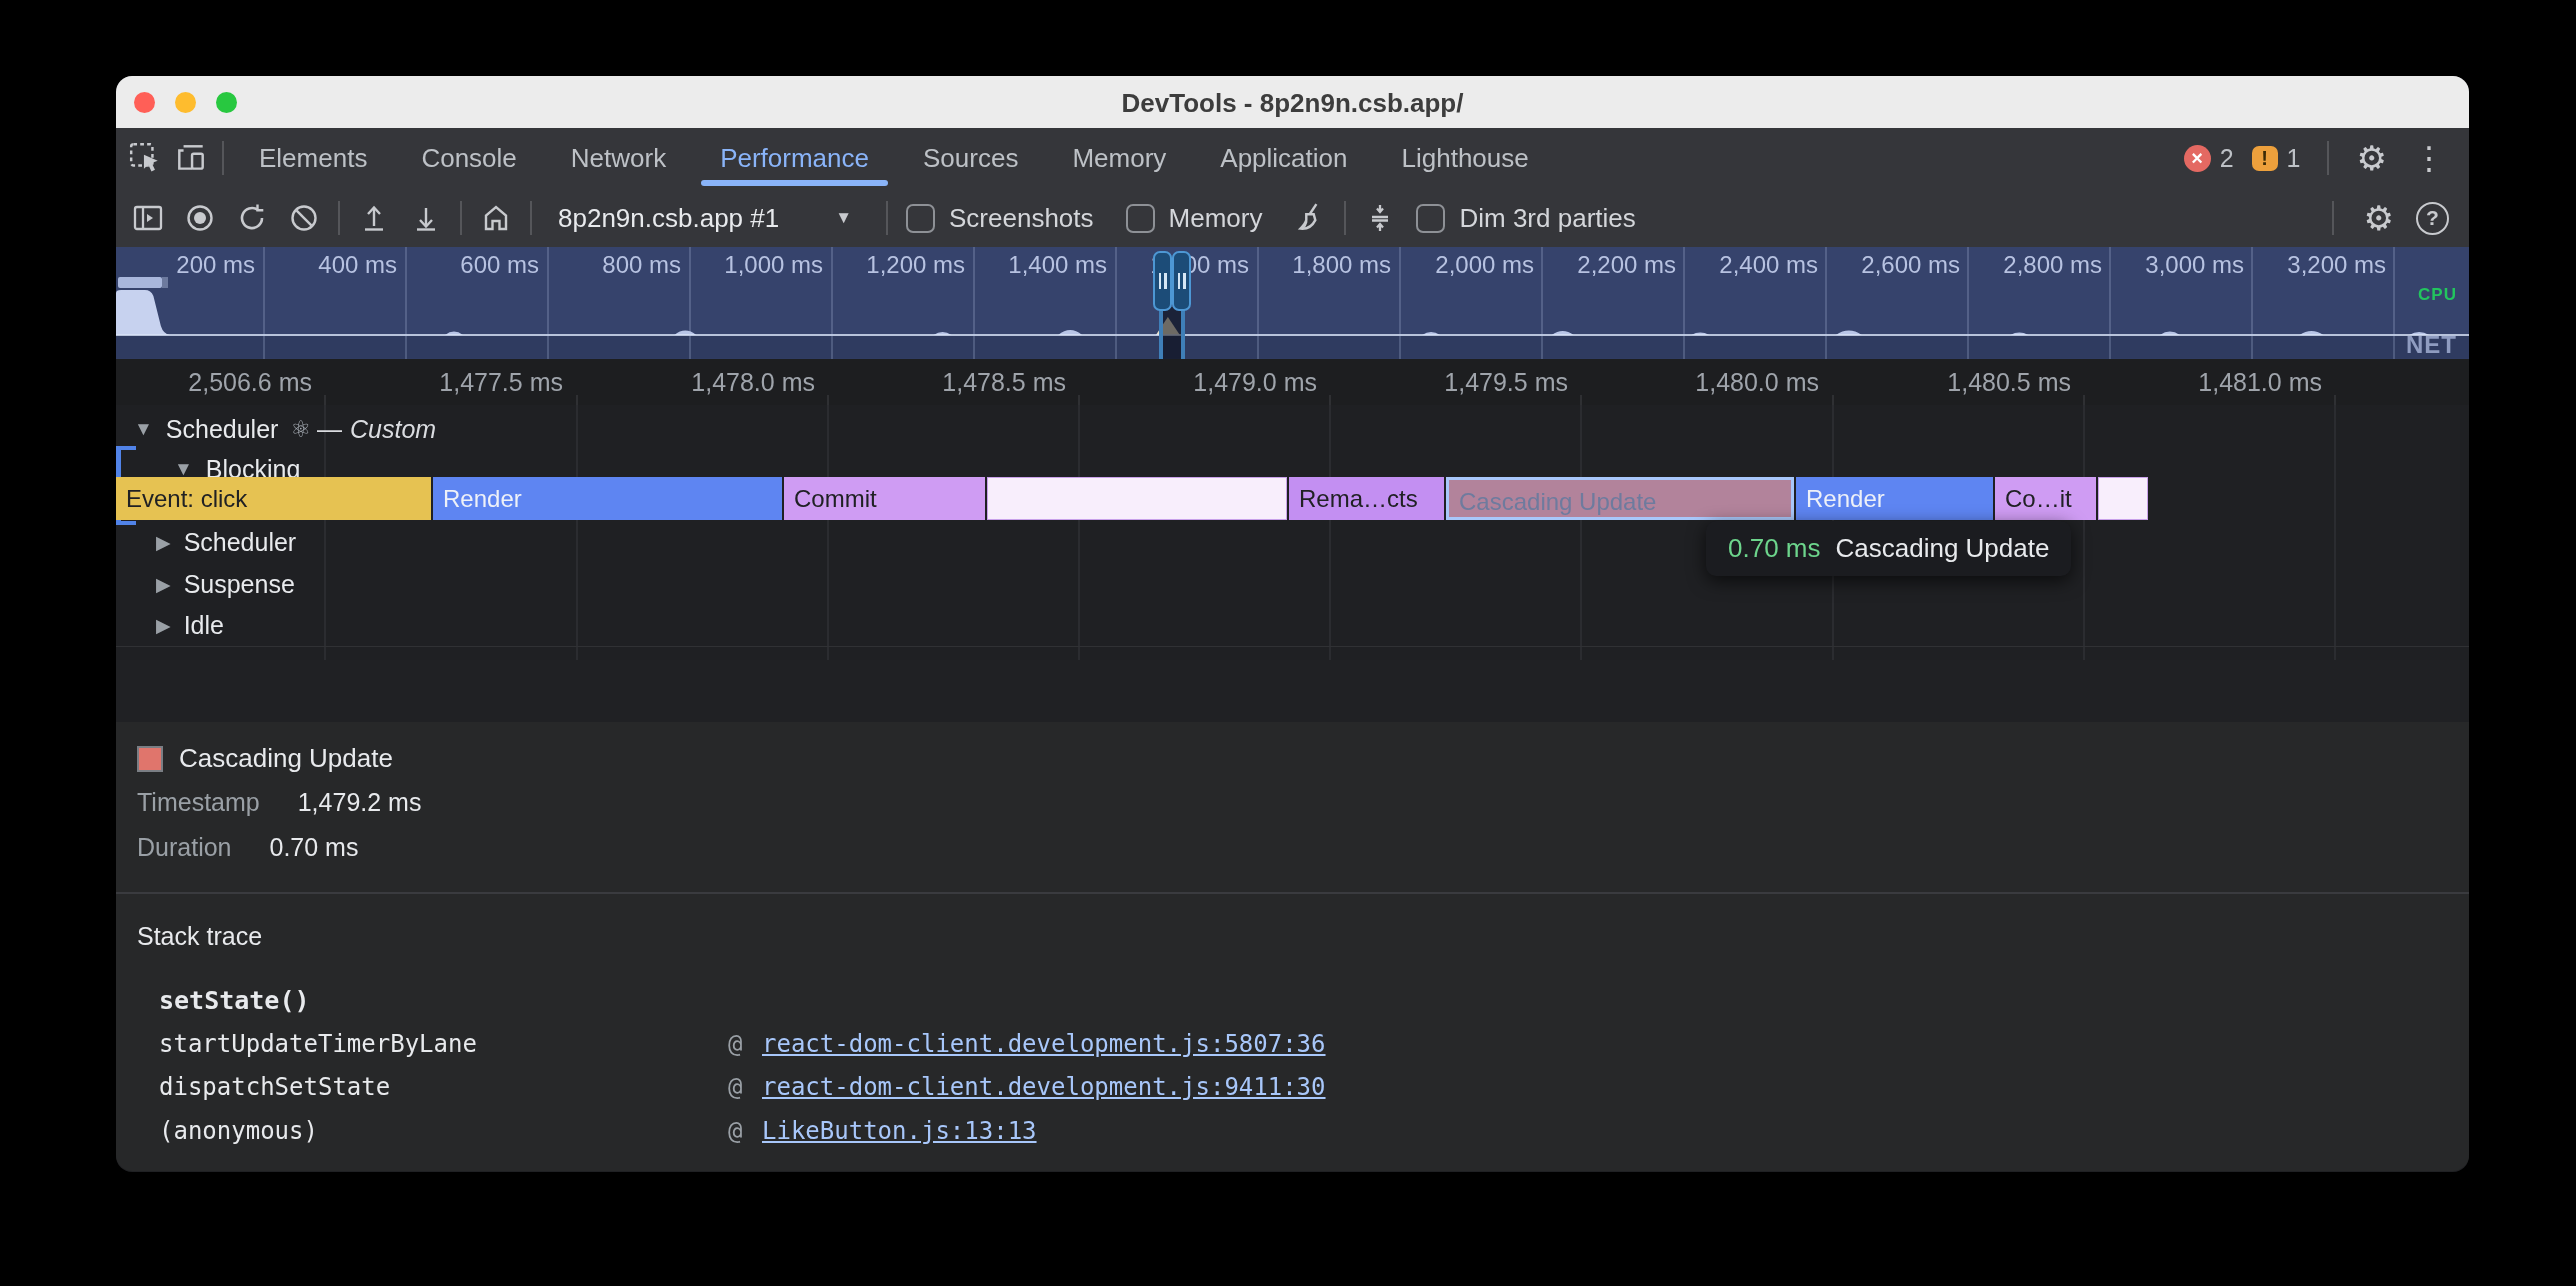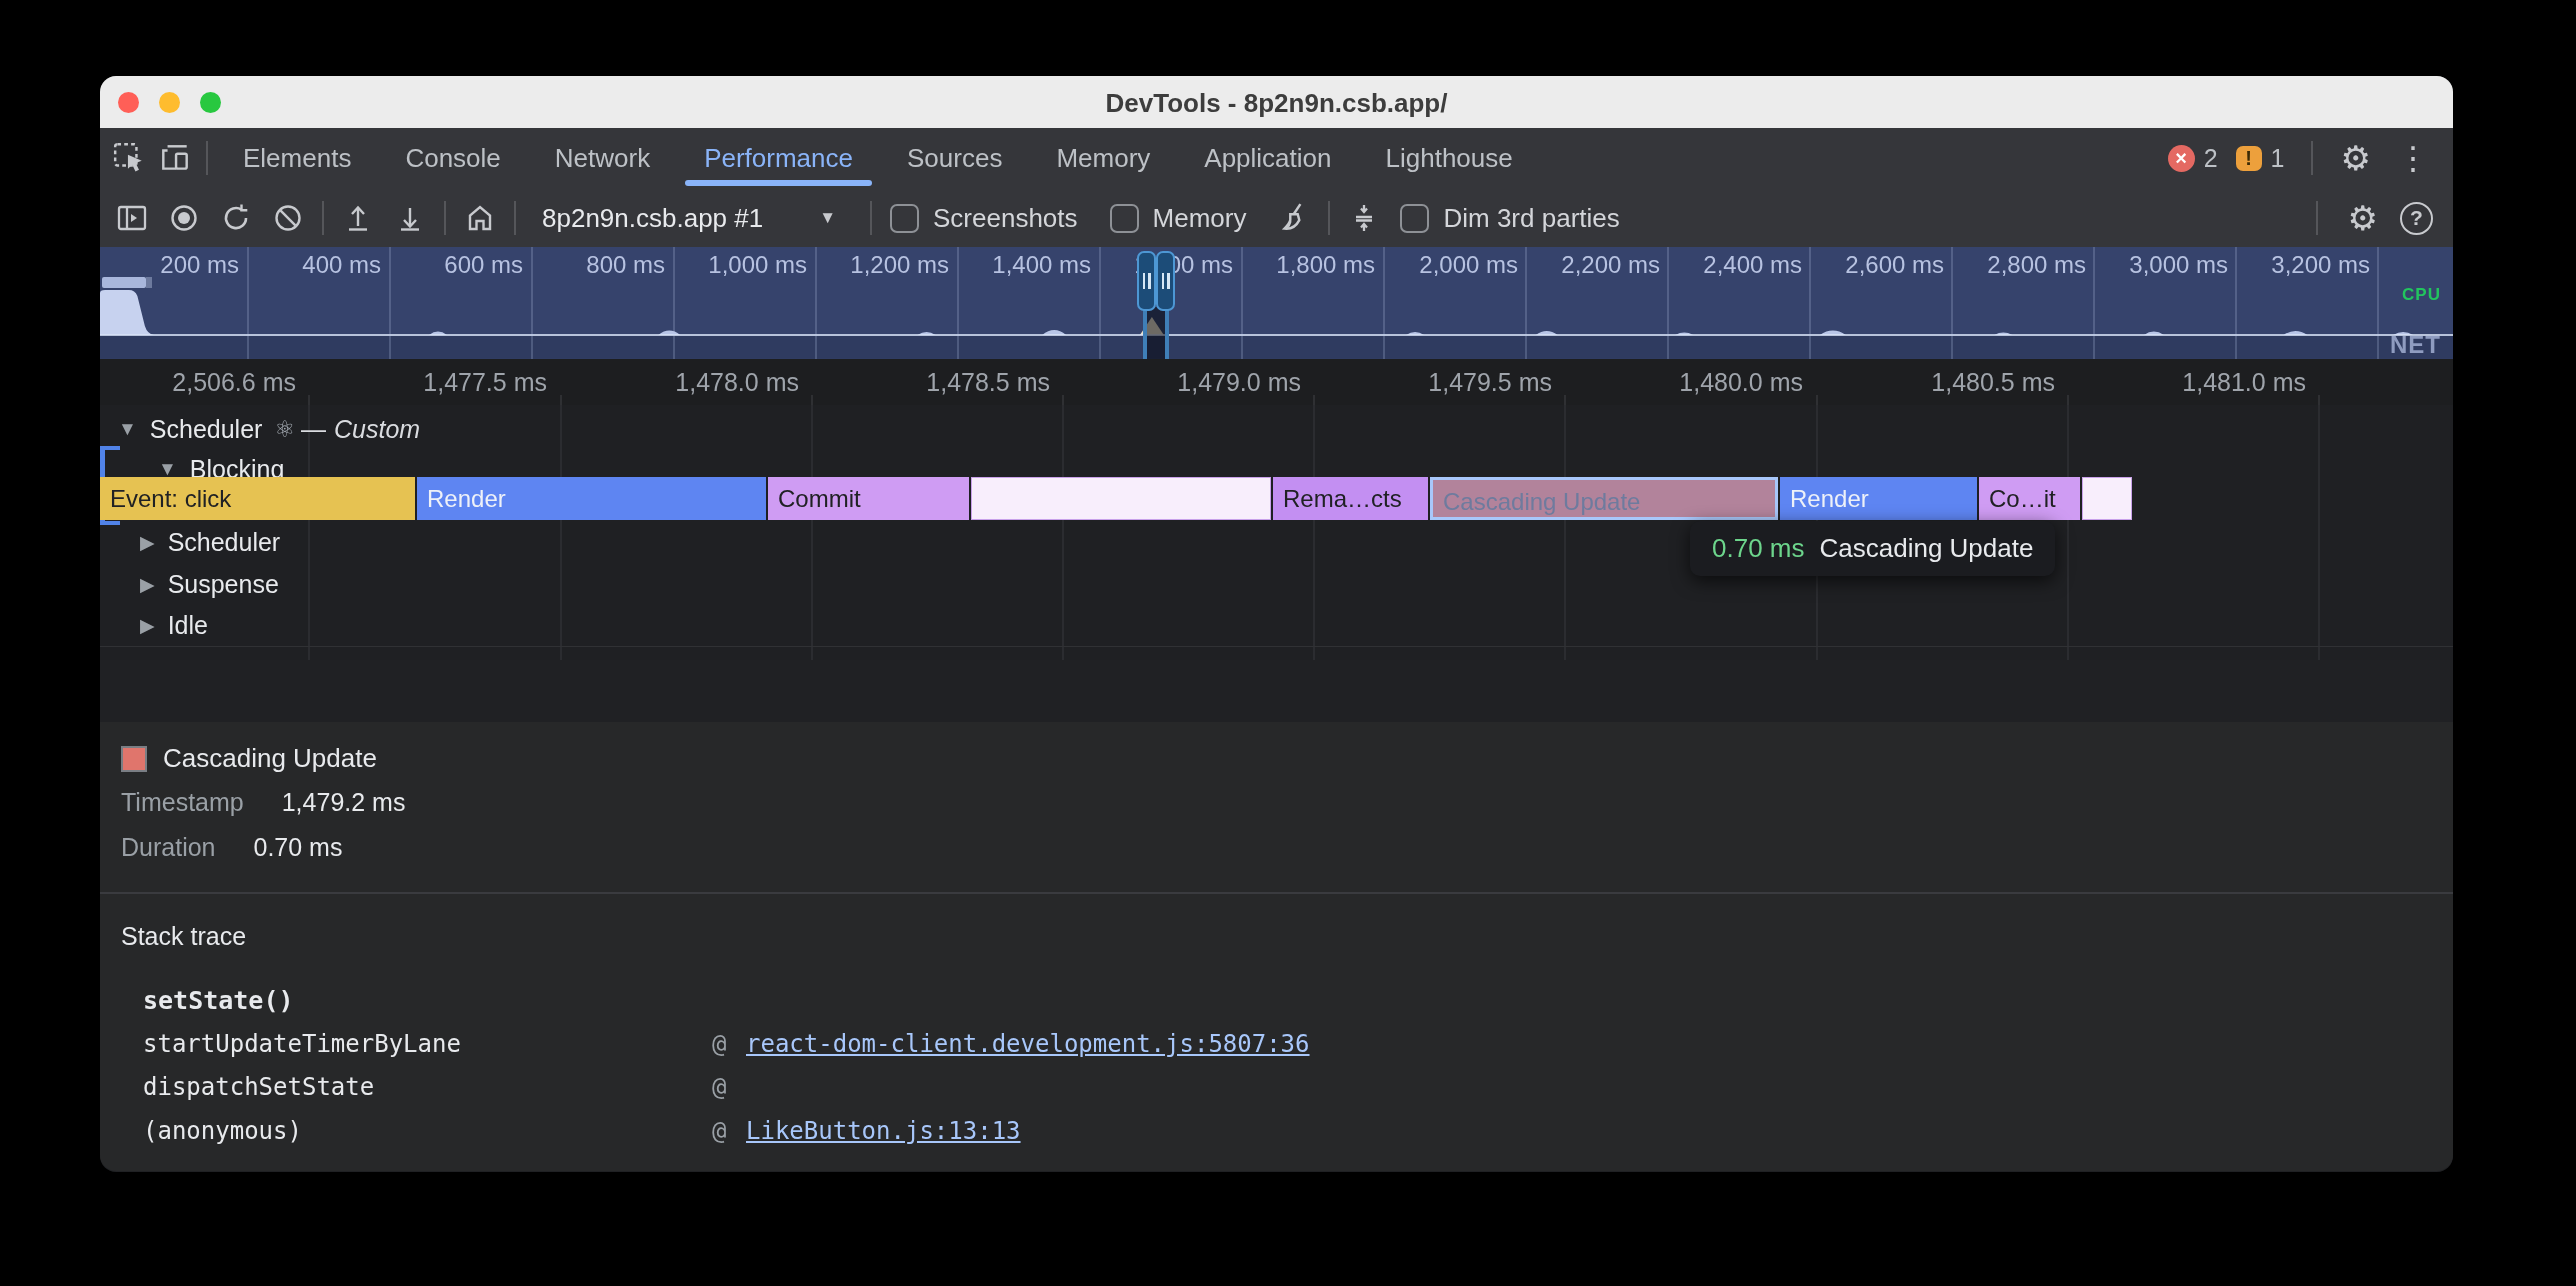--- a/index.html
+++ b/index.html
@@ -1,18 +1,18 @@
 <!DOCTYPE html>
 <html style="--accent: #8ab4f8; --link: #a8c7fa; --green: #6dd58c;"><head>
 <meta charset="utf-8">
 <style>
   html,body{margin:0;padding:0;background:#000;width:2576px;height:1286px;overflow:hidden;
     font-family:"Liberation Sans",sans-serif;-webkit-font-smoothing:antialiased;}
   .abs{position:absolute;}
-  #window{position:absolute;left:100px;top:76px;width:2353px;height:1096px;border-radius:16px;
+  #window{position:absolute;left:116px;top:76px;width:2353px;height:1096px;border-radius:16px;
     background:#202124;box-shadow:0 34px 90px rgba(0,0,0,.75);}
   
   #titlebar{left:0;top:0;width:2353px;height:52px;background:#ececec;border-radius:16px 16px 0 0;}
   .tlight{top:16px;width:21px;height:21px;border-radius:50%;}
   #wintitle{left:0;top:0;width:2353px;height:52px;line-height:54px;text-align:center;
     font-size:26px;font-weight:bold;color:#3d3d3d;}
   
   #tabstrip{left:0;top:52px;width:2353px;height:60px;background:#35363a;border-bottom:1px solid #28292c;
     display:flex;align-items:center;}
   .ticon{width:46px;height:60px;display:flex;align-items:center;justify-content:center;flex:none;}
@@ -388,20 +388,21 @@
     <div id="origin">setState()</div>
     <div id="frame-layer">
         <div class="frame" style="top: 128px;">
           <div class="fn">startUpdateTimerByLane</div>
           <div class="at">@</div>
           <div class="lnk">react-dom-client.development.js:5807:36</div>
         </div>
         <div class="frame" style="top: 171px;">
           <div class="fn">dispatchSetState</div>
           <div class="at">@</div>
+          <div class="lnk">react-dom-client.development.js:9411:30</div>
         </div>
         <div class="frame" style="top: 215px;">
           <div class="fn">(anonymous)</div>
           <div class="at">@</div>
           <div class="lnk">LikeButton.js:13:13</div>
         </div>
       </div>
   </div>
 
 </div>

